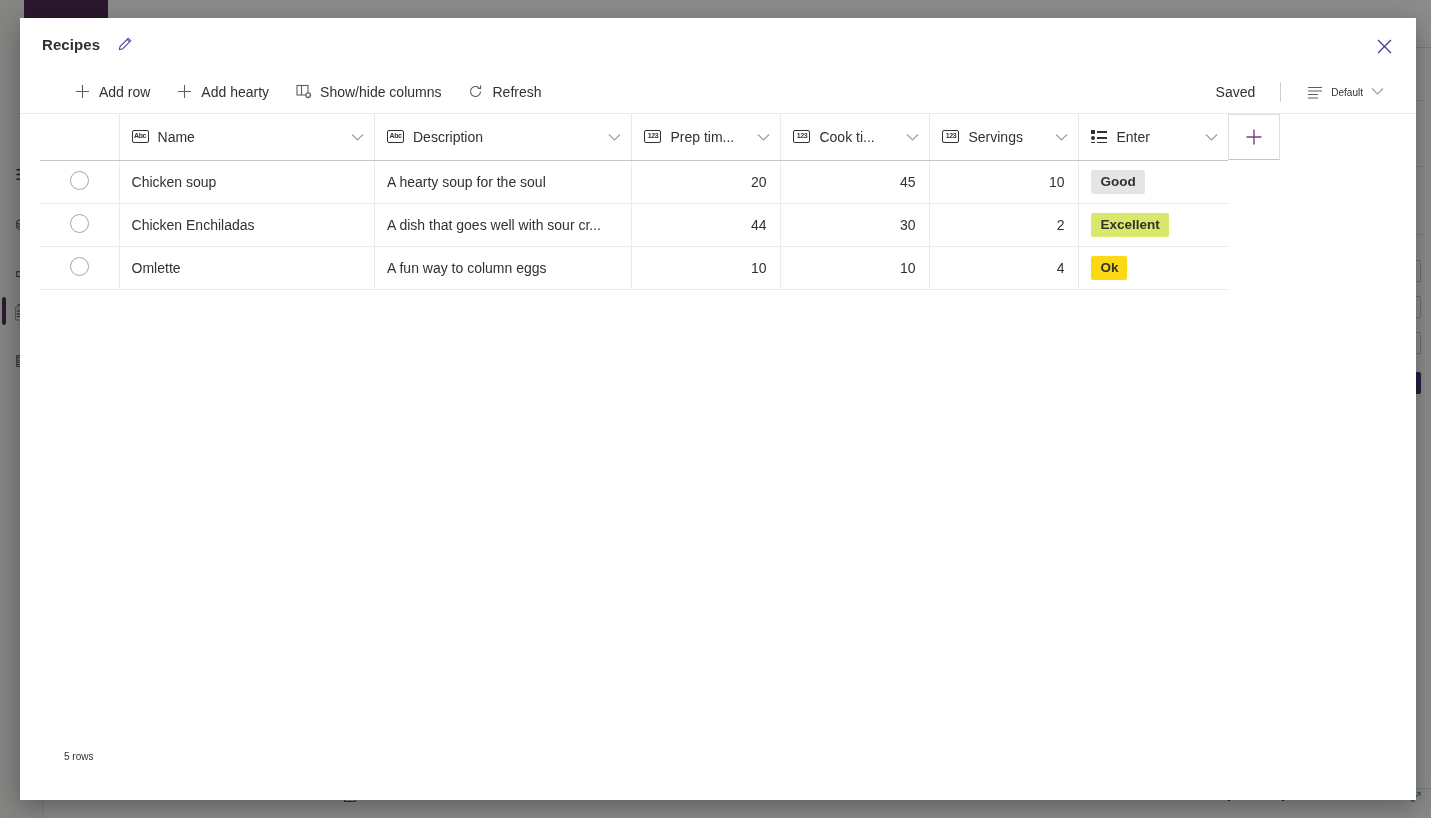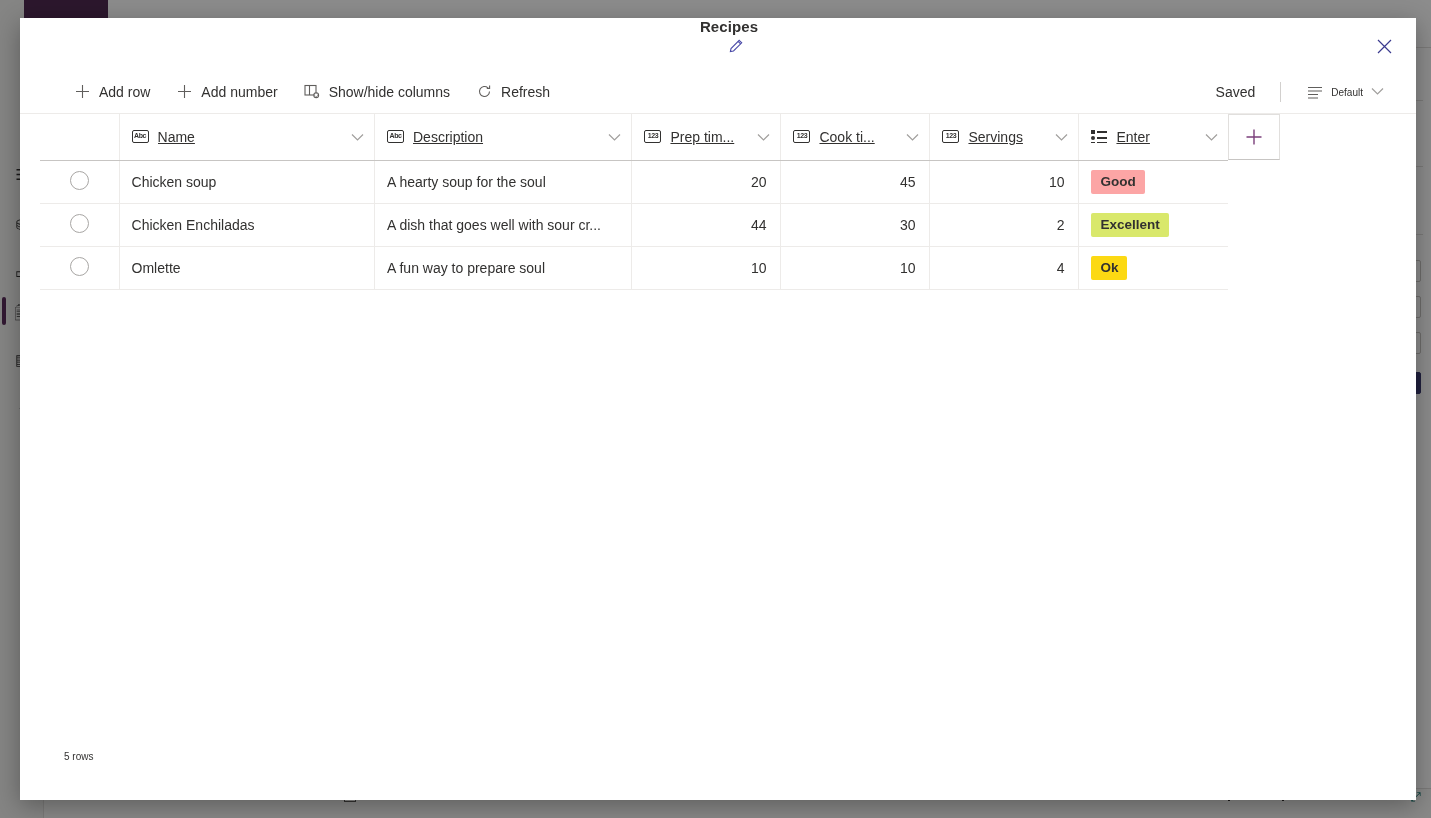--- a/index.html
+++ b/index.html
@@ -75,21 +75,20 @@
     width: 1396px; height: 782px;
     background: #ffffff;
     box-shadow: 0 6px 24px rgba(0,0,0,0.32);
   }
 
   #modal-header {
     position: relative;
     height: 52px;
     display: flex; align-items: center;
     padding: 0 0 0 22px;
-    flex-direction: column;
   }
   #modal-title {
     font-size: 15px; color: #323130; font-weight: 600;
     letter-spacing: .1px;
   }
   #edit-title-btn {
     margin-left: 14px; width: 22px; height: 22px;
     display: flex; align-items: center; justify-content: center;
     cursor: pointer;
   }
@@ -161,21 +160,21 @@
   .th-inner { display: flex; align-items: center; gap: 9px; }
   .col-type-ico {
     width: 17px; height: 13px; flex: 0 0 auto;
     border: 1.4px solid #323130; border-radius: 2px;
     font-size: 7px; line-height: 10px; text-align: center;
     color: #323130; font-family: "Liberation Sans", sans-serif;
     font-weight: 700; letter-spacing: -0.4px;
   }
   .choice-ico { width: 16px; height: 14px; position: relative; flex:0 0 auto;}
   .choice-ico i { position: absolute; background: #323130; display:block; }
-  .th-label { flex: 1 1 auto; overflow: hidden; text-overflow: ellipsis; white-space: nowrap; text-decoration: underline; }
+  .th-label { flex: 1 1 auto; overflow: hidden; text-overflow: ellipsis; white-space: nowrap; }
   .th-chev { flex: 0 0 auto; color: #a19f9d; }
 
   #grid tbody td {
     height: 43px;
     border-bottom: 1px solid #edebe9;
     border-right: 1px solid #edebe9;
     font-size: 14px;
     color: #323130;
     padding: 0 12px;
     background: #fff;
@@ -305,21 +304,21 @@
       </span>
       <span>Add row</span>
     </div>
 
     <div class="tb-item">
       <span class="tb-ico">
         <svg width="15" height="15" viewBox="0 0 15 15" stroke="#605e5c" stroke-width="1.1">
             <path d="M7.5 1v13M1 7.5h13"></path>
           </svg>
       </span>
-      <span>Add number</span>
+      <span>Add hearty</span>
     </div>
 
     <div class="tb-item">
       <span class="tb-ico">
         <svg width="16" height="15" viewBox="0 0 16 15" stroke="#605e5c" fill="none" stroke-width="1.1">
           <rect x="1" y="1.5" width="11" height="9.5"></rect>
           <path d="M5.5 1.5v9.5"></path>
           <circle cx="12.2" cy="11.2" r="2.4" fill="#fff"></circle>
           <path d="M12.2 9.4v.7M12.2 12.3v.7M10.4 11.2h.7M13.3 11.2h.7"></path>
         </svg>
@@ -453,38 +452,38 @@
       </thead>
       <tbody>
         <tr>
           <td class="sel-cell"><span class="radio-circle"></span></td>
           <td>Chicken soup</td>
           <td>A hearty soup for the soul</td>
           <td class="num">20</td>
           <td class="num">45</td>
           <td class="num">10</td>
           <td class="last">
-            <span class="badge" style="background: #fca5a5;">Good</span>
+            <span class="badge" style="background: #e5e5e5;">Good</span>
           </td>
         </tr>
         <tr>
           <td class="sel-cell"><span class="radio-circle"></span></td>
           <td>Chicken Enchiladas</td>
           <td>A dish that goes well with sour cr...</td>
           <td class="num">44</td>
           <td class="num">30</td>
           <td class="num">2</td>
           <td class="last">
             <span class="badge" style="background: rgb(217, 232, 107);">Excellent</span>
           </td>
         </tr>
         <tr>
           <td class="sel-cell"><span class="radio-circle"></span></td>
           <td>Omlette</td>
-          <td>A fun way to prepare soul</td>
+          <td>A fun way to column eggs</td>
           <td class="num">10</td>
           <td class="num">10</td>
           <td class="num">4</td>
           <td class="last">
             <span class="badge" style="background: rgb(252, 217, 19);">Ok</span>
           </td>
         </tr>
       </tbody>
     </table>
 

